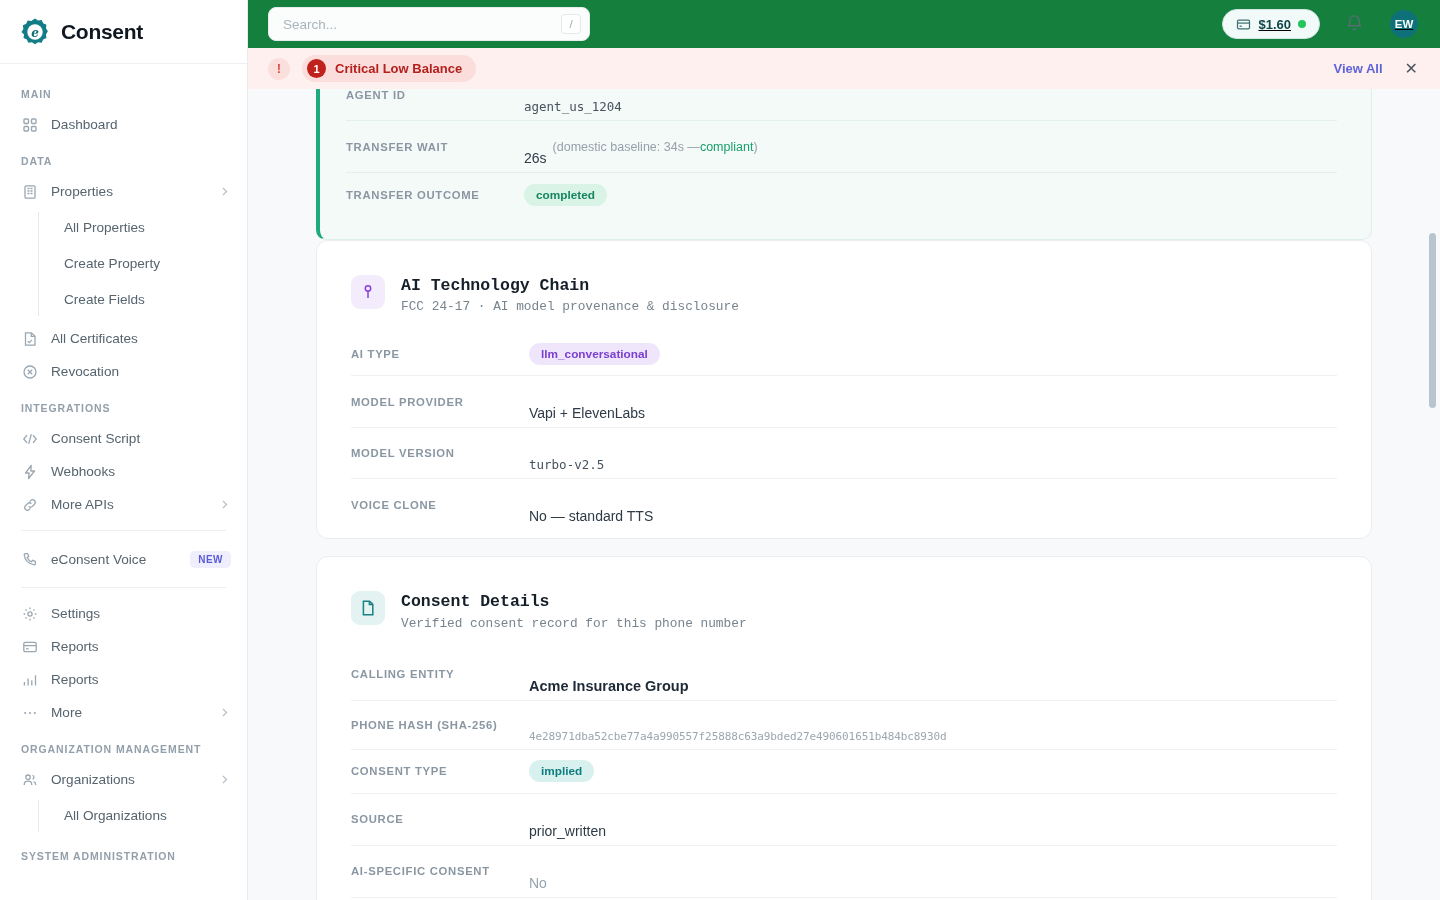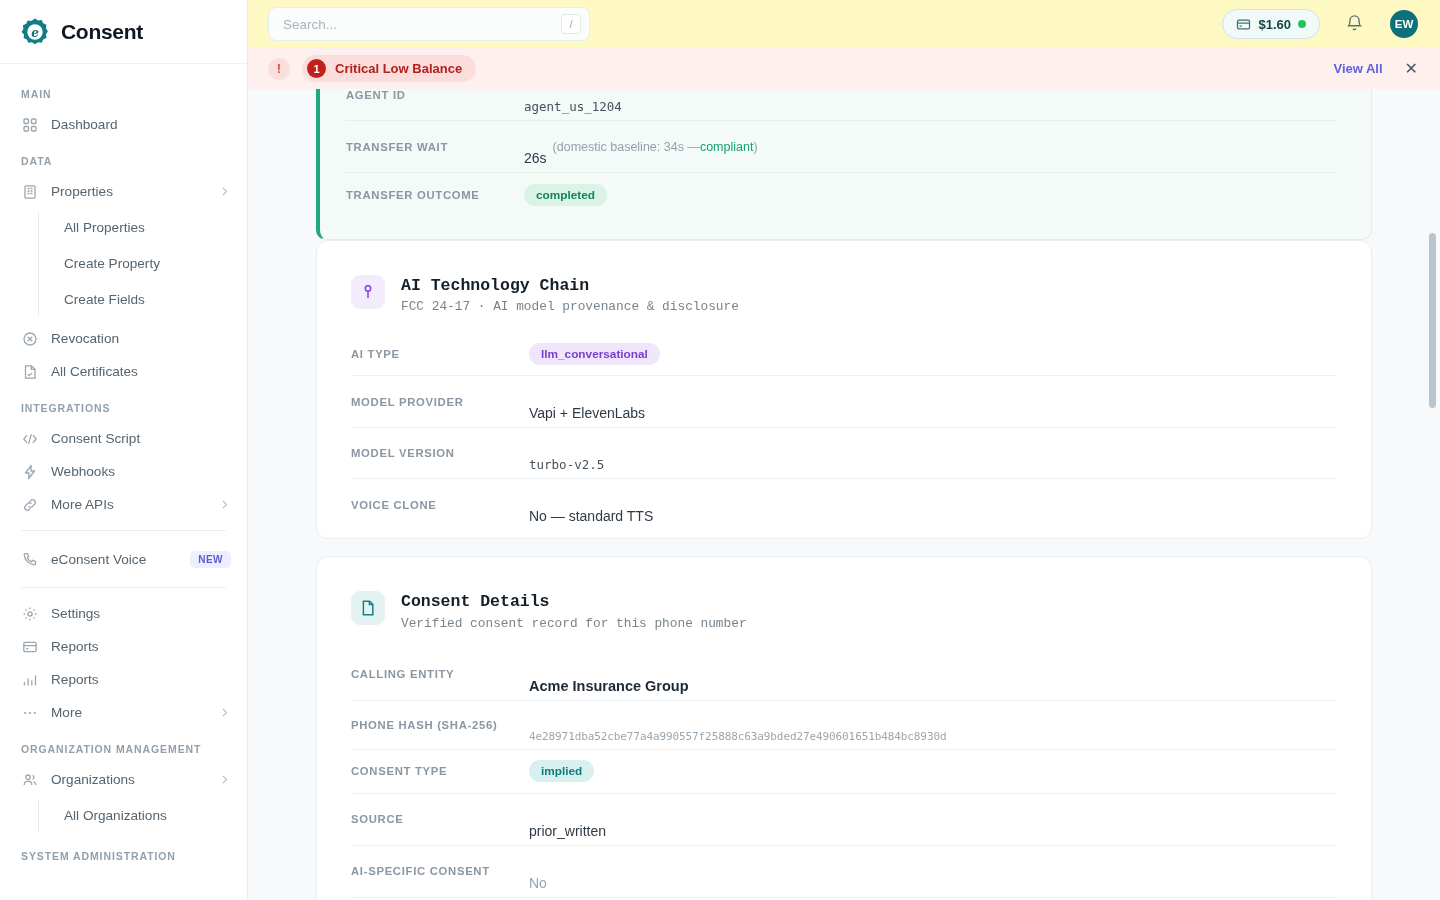--- a/index.html
+++ b/index.html
@@ -60,41 +60,41 @@
   .nav-div { height: 1px; background: #ebeff2; margin: 9px 21px; }
   .pill-new {
     background: #eeeefd; color: #5b5bd6; font-size: 10px; font-weight: 700;
     letter-spacing: 0.5px; padding: 3px 8px; border-radius: 5px;
   }
 
   
   .main { flex: 1; height: 900px; position: relative; background: #f7f9fa; }
 
   .topbar {
-    height: 48px; background: #fef9c3;
+    height: 48px; background: #15803d;
     display: flex; align-items: center; padding: 0 22px 0 20px;
     position: relative; z-index: 5;
   }
   .search {
     width: 322px; height: 34px; background: #fbfdfd;
     border: 1px solid #e4ecec; border-radius: 8px;
     display: flex; align-items: center; padding: 0 8px 0 14px; gap: 8px;
   }
   .search-input {
     flex: 1; border: 0; outline: 0; background: transparent;
     font-family: "Liberation Sans", sans-serif;
     font-size: 13.5px; color: #5b6975;
   }
   .search-input::placeholder { color: #a9b4bd; }
   .slash {
     width: 20px; height: 20px; border: 1px solid #e1e9e9; border-radius: 4px;
     background: #ffffff; color: #9aa7b0; font-size: 11.5px;
     display: flex; align-items: center; justify-content: center;
   }
-  .top-right { margin-left: auto; display: flex; align-items: center; gap: 24px; }
+  .top-right { margin-left: auto; display: flex; align-items: center; gap: 24px; text-decoration: underline; }
   .balance {
     height: 30px; border: 1px solid #cfe5e3; border-radius: 16px;
     background: #f2faf9; display: flex; align-items: center; gap: 7px;
     padding: 0 13px; color: #10474a; font-size: 13px; font-weight: 700;
   }
   .balance svg { width: 15px; height: 15px; color: #3c6f71; display: block; }
   .dot-green { width: 8px; height: 8px; border-radius: 50%; background: #21c55d; }
   .bell { width: 22px; height: 22px; color: #5d6b76; cursor: pointer; }
   .bell svg { width: 21px; height: 21px; display: block; }
   .avatar {
@@ -250,35 +250,35 @@
           </span>
       </div>
       <div class="subnav">
         <div class="sub-item">All Properties</div>
         <div class="sub-item">Create Property</div>
         <div class="sub-item">Create Fields</div>
       </div>
       <div class="nav-item">
         <span class="nav-ico">
           <svg viewBox="0 0 16 16" fill="none" stroke="currentColor" stroke-width="1.3">
-            <circle cx="8" cy="8" r="6"></circle>
-              <path d="M5.8 5.8l4.4 4.4M10.2 5.8l-4.4 4.4"></path>
-          </svg>
-          </span>
-        <span class="nav-label">Revocation</span>
-      </div>
-      <div class="nav-item">
-        <span class="nav-ico">
-          <svg viewBox="0 0 16 16" fill="none" stroke="currentColor" stroke-width="1.3">
             <path d="M3.5 1.8h6L13 5.2v9H3.5z"></path>
               <path d="M9.3 1.9v3.4h3.5"></path>
               <path d="M5.8 10.3l1.4 1.4 2.8-2.8"></path>
           </svg>
           </span>
         <span class="nav-label">All Certificates</span>
+      </div>
+      <div class="nav-item">
+        <span class="nav-ico">
+          <svg viewBox="0 0 16 16" fill="none" stroke="currentColor" stroke-width="1.3">
+            <circle cx="8" cy="8" r="6"></circle>
+              <path d="M5.8 5.8l4.4 4.4M10.2 5.8l-4.4 4.4"></path>
+          </svg>
+          </span>
+        <span class="nav-label">Revocation</span>
       </div>
 
       <div class="nav-section">INTEGRATIONS</div>
       <div class="nav-item">
         <span class="nav-ico">
           <svg viewBox="0 0 16 16" fill="none" stroke="currentColor" stroke-width="1.3">
             <path d="M5 4.2L1.8 8 5 11.8M11 4.2L14.2 8 11 11.8M9.3 3.2l-2.6 9.6"></path>
           </svg>
           </span>
         <span class="nav-label">Consent Script</span>

